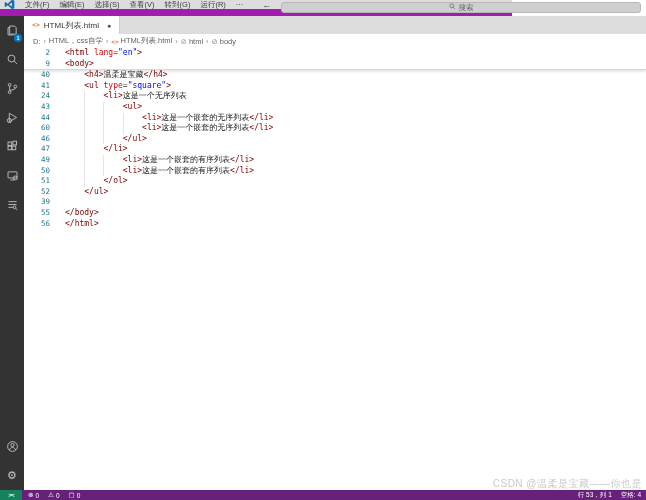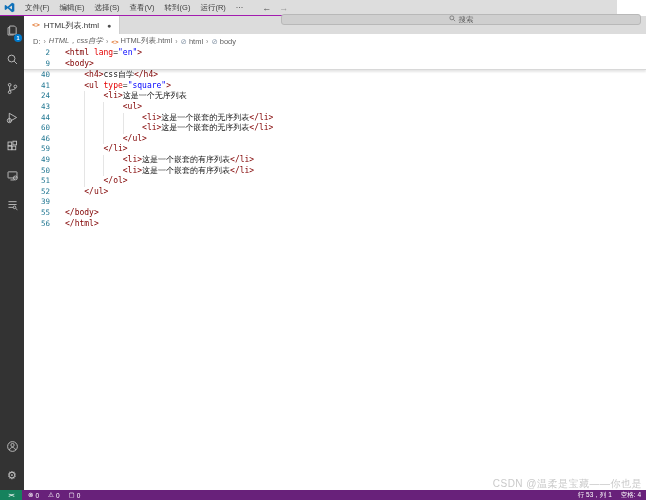--- a/index.html
+++ b/index.html
@@ -1,26 +1,26 @@
 <!DOCTYPE html>
 <html><head>
 <meta charset="utf-8">
 <style>
   html,body{margin:0;padding:0}
   body{width:646px;height:500px;overflow:hidden;position:relative;background:#fff;
        font-family:"Liberation Sans",sans-serif;-webkit-font-smoothing:antialiased}
 
   
-  .titlebar{position:absolute;left:0;top:0;width:617px;height:16px;background:#DDDDDD;
-            display:flex;align-items:center;z-index:7;border-bottom:1px solid #a21caf;box-sizing:border-box}
+  .titlebar{position:absolute;left:0;top:0;width:512px;height:16px;background:#DDDDDD;
+            display:flex;align-items:center;z-index:7;border-bottom:7px solid #a21caf;box-sizing:border-box}
   .logo{width:11px;height:11px;margin:0 5px 0 4px;flex:none;display:flex;align-items:center}
   .menu-item{font-size:7.5px;color:#3c3c3c;padding:0 5px;cursor:default;white-space:nowrap}
   .nav-arrows{display:flex;gap:8px;margin-left:14px;font-size:9px;color:#4d4d4d}
   .nav-arrows .fwd{color:#9a9a9a}
-  .searchbox{position:absolute;left:281px;top:14px;width:360px;height:11px;background:#CFCFCF;
+  .searchbox{position:absolute;left:281px;top:2px;width:360px;height:11px;background:#CFCFCF;
              border:1px solid #B8B8B8;border-radius:3px;display:flex;align-items:flex-start;
              justify-content:center;gap:3px;font-size:7.5px;color:#5f5f5f;box-sizing:border-box}
 
   
   .activitybar{position:absolute;left:0;top:16px;width:24px;height:474px;background:#333333;z-index:6}
   .ab-icon{width:24px;height:29px;display:flex;align-items:center;justify-content:center;position:relative}
   .ab-icon svg{stroke:#C5C5C5;fill:none;stroke-width:1.1}
   .badge{position:absolute;right:2px;bottom:3px;width:8px;height:8px;border-radius:50%;
          background:#007ACC;color:#fff;font-size:5.5px;line-height:8px;text-align:center;font-weight:bold}
   .ab-bottom{position:absolute;bottom:0;left:0;width:24px}
@@ -172,21 +172,21 @@
       <span class="tab-icon">&lt;&gt;</span>
       <span class="tab-label">HTML列表.html</span>
       <span class="tab-dot">●</span>
     </div>
   </div>
   <div class="breadcrumb" id="breadcrumb">
       <span style="display: inline-flex; align-items: center; gap: 2px;">
         <span>D:</span>
       </span>
       <span class="crumb-sep">›</span>
-      <span style="display: inline-flex; align-items: flex-end; gap: 2px; font-style: italic;">
+      <span style="display: inline-flex; align-items: flex-end; gap: 2px;">
         <span>HTML，css自学</span>
       </span>
       <span class="crumb-sep">›</span>
       <span style="display: inline-flex; align-items: center; gap: 2px;">
         <span class="crumb-icon-file">&lt;&gt;</span>
         <span>HTML列表.html</span>
       </span>
       <span class="crumb-sep">›</span>
       <span style="display: inline-flex; align-items: center; gap: 2px;">
         <span class="crumb-icon-el">⊘</span>
@@ -196,28 +196,28 @@
       <span style="display: inline-flex; align-items: center; gap: 2px;">
         <span class="crumb-icon-el">⊘</span>
         <span>body</span>
       </span>
     </div>
   <div class="sticky" id="sticky-scroll">
       <div class="code-line"><span class="gutter">2</span><span class="codewrap"><span></span><span class="tk-tag">&lt;html</span><span class="tk-plain"> </span><span class="tk-attr">lang</span><span class="tk-op">=</span><span class="tk-str">"en"</span><span class="tk-tag">&gt;</span></span></div>
       <div class="code-line"><span class="gutter">9</span><span class="codewrap"><span></span><span class="tk-tag">&lt;body&gt;</span></span></div>
     </div>
   <div id="code-lines">
-      <div class="code-line"><span class="gutter">40</span><span class="codewrap"><span>    </span><span class="tk-tag">&lt;h4&gt;</span><span class="tk-plain">css自学</span><span class="tk-tag">&lt;/h4&gt;</span></span></div>
+      <div class="code-line"><span class="gutter">40</span><span class="codewrap"><span>    </span><span class="tk-tag">&lt;h4&gt;</span><span class="tk-plain">温柔是宝藏</span><span class="tk-tag">&lt;/h4&gt;</span></span></div>
       <div class="code-line"><span class="gutter">41</span><span class="codewrap"><span>    </span><span class="tk-tag">&lt;ul</span><span class="tk-plain"> </span><span class="tk-attr">type</span><span class="tk-op">=</span><span class="tk-str">"square"</span><span class="tk-tag">&gt;</span></span></div>
       <div class="code-line"><span class="gutter">24</span><span class="codewrap"><span class="guide" style="left: 26.2px;"></span><span>        </span><span class="tk-tag">&lt;li&gt;</span><span class="tk-plain">这是一个无序列表</span></span></div>
       <div class="code-line"><span class="gutter">43</span><span class="codewrap"><span class="guide" style="left: 26.2px;"></span><span class="guide" style="left: 45.4px;"></span><span>            </span><span class="tk-tag">&lt;ul&gt;</span></span></div>
       <div class="code-line"><span class="gutter">44</span><span class="codewrap"><span class="guide" style="left: 26.2px;"></span><span class="guide" style="left: 45.4px;"></span><span class="guide" style="left: 64.6px;"></span><span>                </span><span class="tk-tag">&lt;li&gt;</span><span class="tk-plain">这是一个嵌套的无序列表</span><span class="tk-tag">&lt;/li&gt;</span></span></div>
       <div class="code-line"><span class="gutter">60</span><span class="codewrap"><span class="guide" style="left: 26.2px;"></span><span class="guide" style="left: 45.4px;"></span><span class="guide" style="left: 64.6px;"></span><span>                </span><span class="tk-tag">&lt;li&gt;</span><span class="tk-plain">这是一个嵌套的无序列表</span><span class="tk-tag">&lt;/li&gt;</span></span></div>
       <div class="code-line"><span class="gutter">46</span><span class="codewrap"><span class="guide" style="left: 26.2px;"></span><span class="guide" style="left: 45.4px;"></span><span>            </span><span class="tk-tag">&lt;/ul&gt;</span></span></div>
-      <div class="code-line"><span class="gutter">59</span><span class="codewrap"><span class="guide" style="left: 26.2px;"></span><span>        </span><span class="tk-tag">&lt;/li&gt;</span></span></div>
+      <div class="code-line"><span class="gutter">47</span><span class="codewrap"><span class="guide" style="left: 26.2px;"></span><span>        </span><span class="tk-tag">&lt;/li&gt;</span></span></div>
       <div class="code-line"><span class="gutter">49</span><span class="codewrap"><span class="guide" style="left: 26.2px;"></span><span class="guide" style="left: 45.4px;"></span><span>            </span><span class="tk-tag">&lt;li&gt;</span><span class="tk-plain">这是一个嵌套的有序列表</span><span class="tk-tag">&lt;/li&gt;</span></span></div>
       <div class="code-line"><span class="gutter">50</span><span class="codewrap"><span class="guide" style="left: 26.2px;"></span><span class="guide" style="left: 45.4px;"></span><span>            </span><span class="tk-tag">&lt;li&gt;</span><span class="tk-plain">这是一个嵌套的有序列表</span><span class="tk-tag">&lt;/li&gt;</span></span></div>
       <div class="code-line"><span class="gutter">51</span><span class="codewrap"><span class="guide" style="left: 26.2px;"></span><span>        </span><span class="tk-tag">&lt;/ol&gt;</span></span></div>
       <div class="code-line"><span class="gutter">52</span><span class="codewrap"><span>    </span><span class="tk-tag">&lt;/ul&gt;</span></span></div>
       <div class="code-line"><span class="gutter">39</span><span class="codewrap"><span></span></span></div>
       <div class="code-line"><span class="gutter">55</span><span class="codewrap"><span></span><span class="tk-tag">&lt;/body&gt;</span></span></div>
       <div class="code-line"><span class="gutter">56</span><span class="codewrap"><span></span><span class="tk-tag">&lt;/html&gt;</span></span></div>
     </div>
 </div>
 

